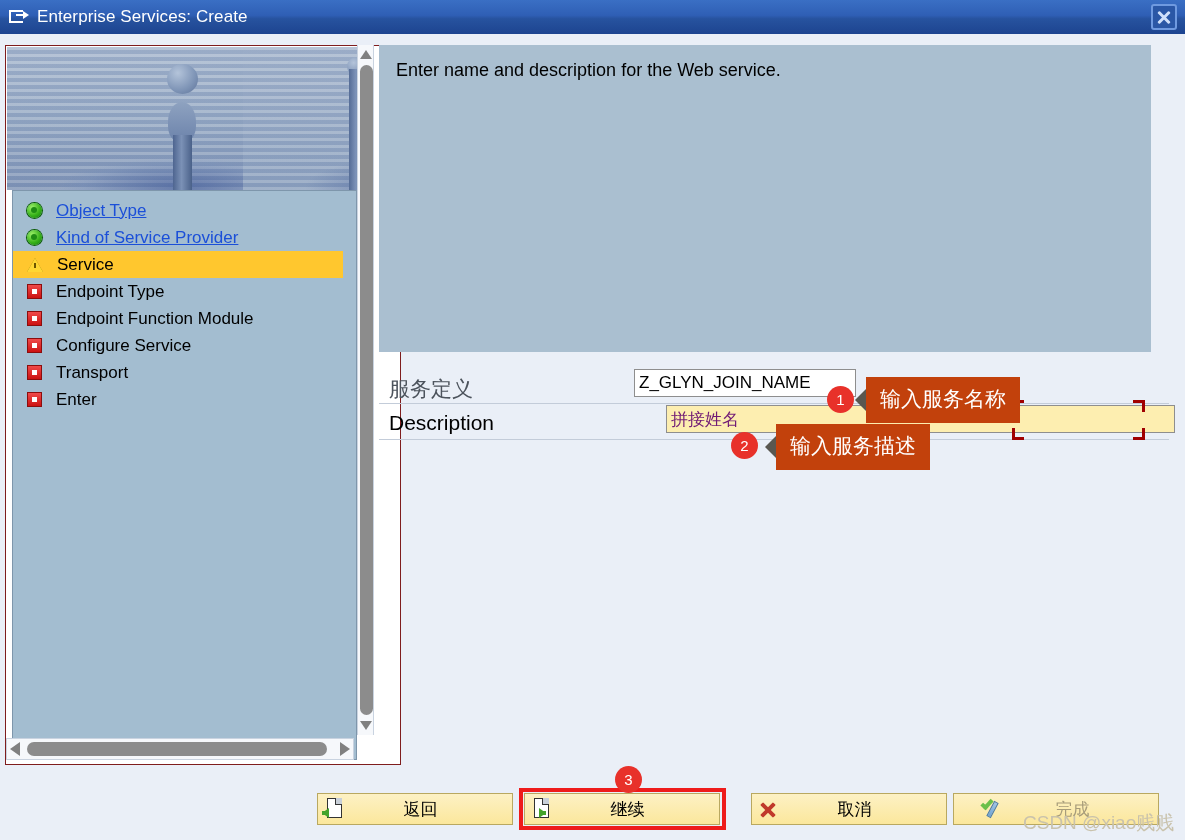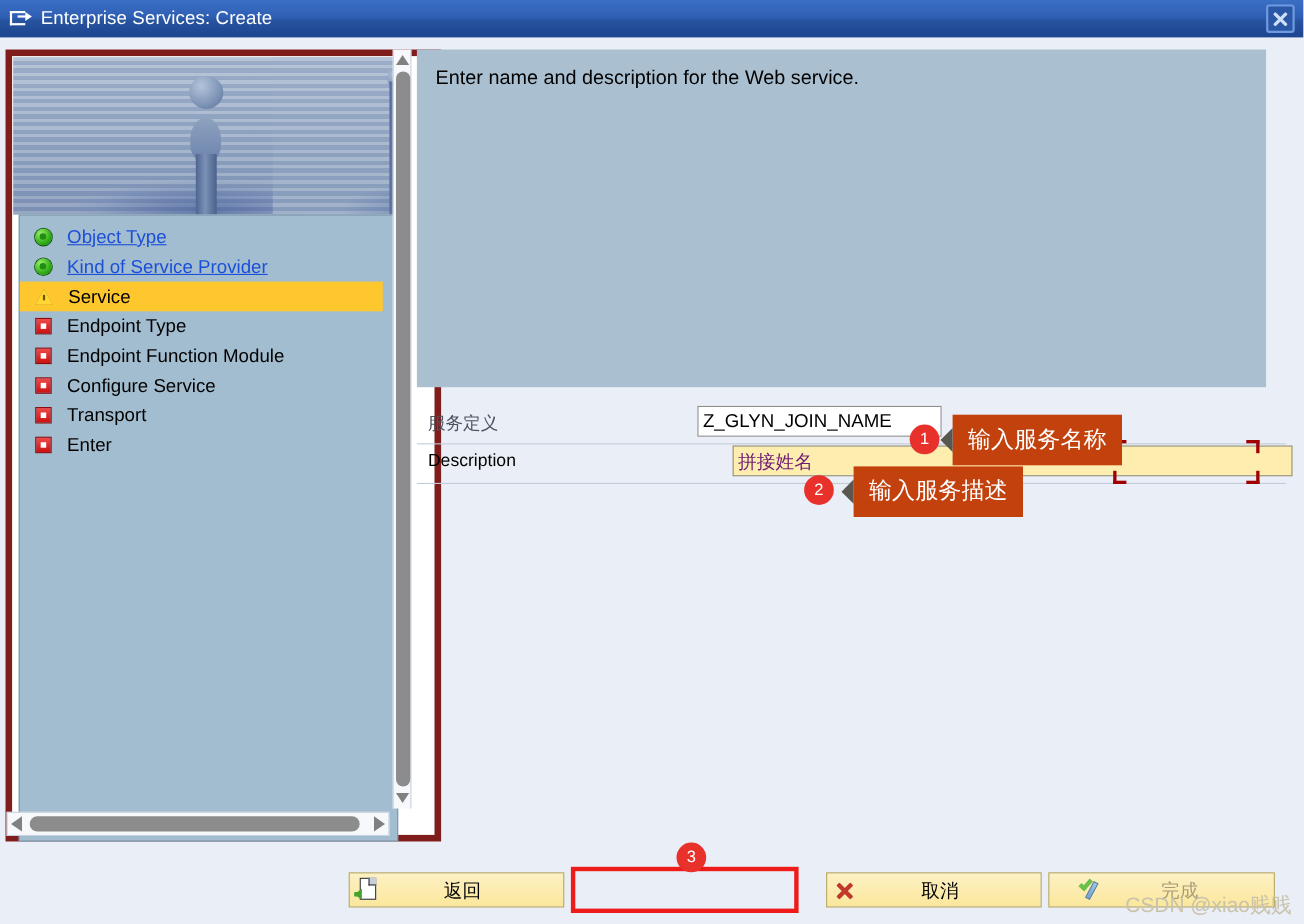--- a/index.html
+++ b/index.html
@@ -64,21 +64,21 @@
     background: #cfe0fa; border-radius: 1px;
   }
   .close-btn .x1 { transform: rotate(45deg); }
   .close-btn .x2 { transform: rotate(-45deg); }
 
   
   .left-panel {
     position: absolute; left: 5px; top: 45px;
     width: 396px; height: 720px;
     background: #ffffff;
-    border: 6px solid #7f1d1d;
+    border: 1px solid #7f1d1d;
   }
   .roadmap-img {
     position: absolute; left: 1px; top: 1px;
     width: 350px; height: 143px;
     background:
       radial-gradient(ellipse 170px 40px at 175px 140px, rgba(60,85,150,0.55) 0%, rgba(110,135,185,0.18) 58%, rgba(0,0,0,0) 72%),
       repeating-linear-gradient(to bottom,
         rgba(255,255,255,0.16) 0px, rgba(255,255,255,0.16) 3px,
         rgba(90,115,165,0.19) 3px, rgba(90,115,165,0.19) 7px),
       linear-gradient(to bottom, #a9b9cf 0%, #9aadc6 48%, #8296b7 100%);
@@ -241,21 +241,21 @@
   .form-area {
     position: absolute; left: 379px; top: 368px;
     width: 790px; height: 120px;
   }
   .frow {
     position: relative; height: 36px;
     border-bottom: 1px solid #c3ccd9;
   }
   .flabel {
     position: absolute; left: 10px; top: 7px;
-    font-size: 16px;
+    font-size: 21px;
   }
   .flabel.cn { color: #4c535c; }
   .flabel.en { color: #000000; }
 
   .finput {
     position: absolute;
     border: 1px solid #8e8e8e;
     background: #ffffff;
     font-size: 17px;
     padding: 2px 4px;
@@ -530,20 +530,27 @@
   <div class="footer">
 
     <div class="btn" style="left:317px; width:196px;">
       <div class="bicon">
         <span class="doc-shape"></span>
           <span class="green-arrow-l"></span>
       </div>
       <div class="blabel">返回</div>
     </div>
 
+    <div class="btn" style="left:524px; width:196px;">
+      <div class="bicon">
+        <span class="doc-shape"></span>
+          <span class="green-arrow-r"></span>
+      </div>
+      <div class="blabel">继续</div>
+    </div>
     <div class="btn-highlight" style="left:519px; top:-2px; width:207px; height:42px;"></div>
 
     <div class="btn" style="left:751px; width:196px;">
       <div class="bicon">
         <span class="x-mark">
             <i></i>
             <i></i>
           </span>
       </div>
       <div class="blabel">取消</div>

